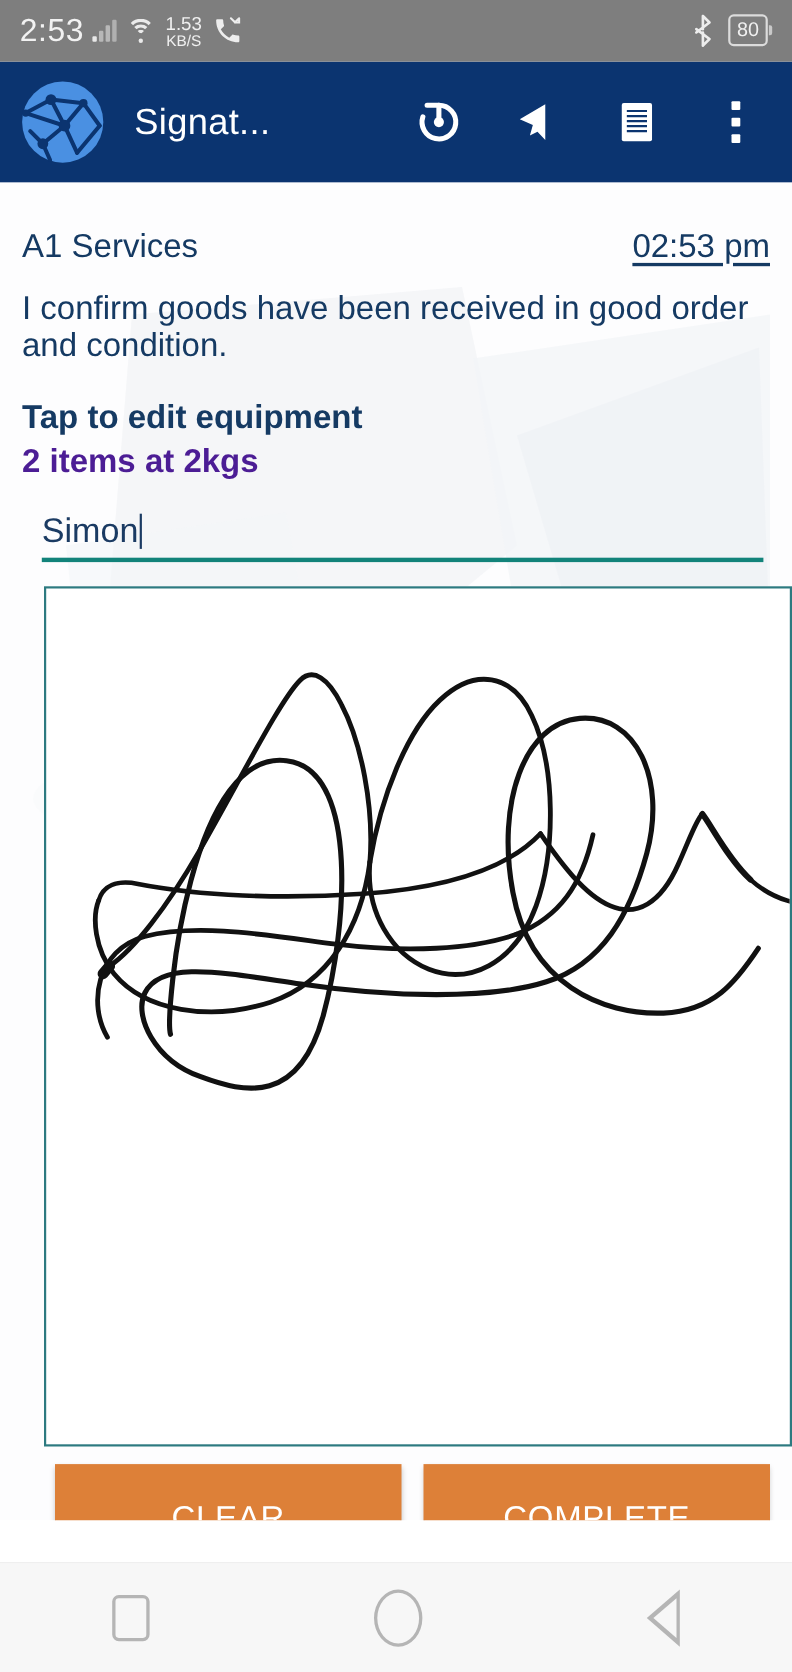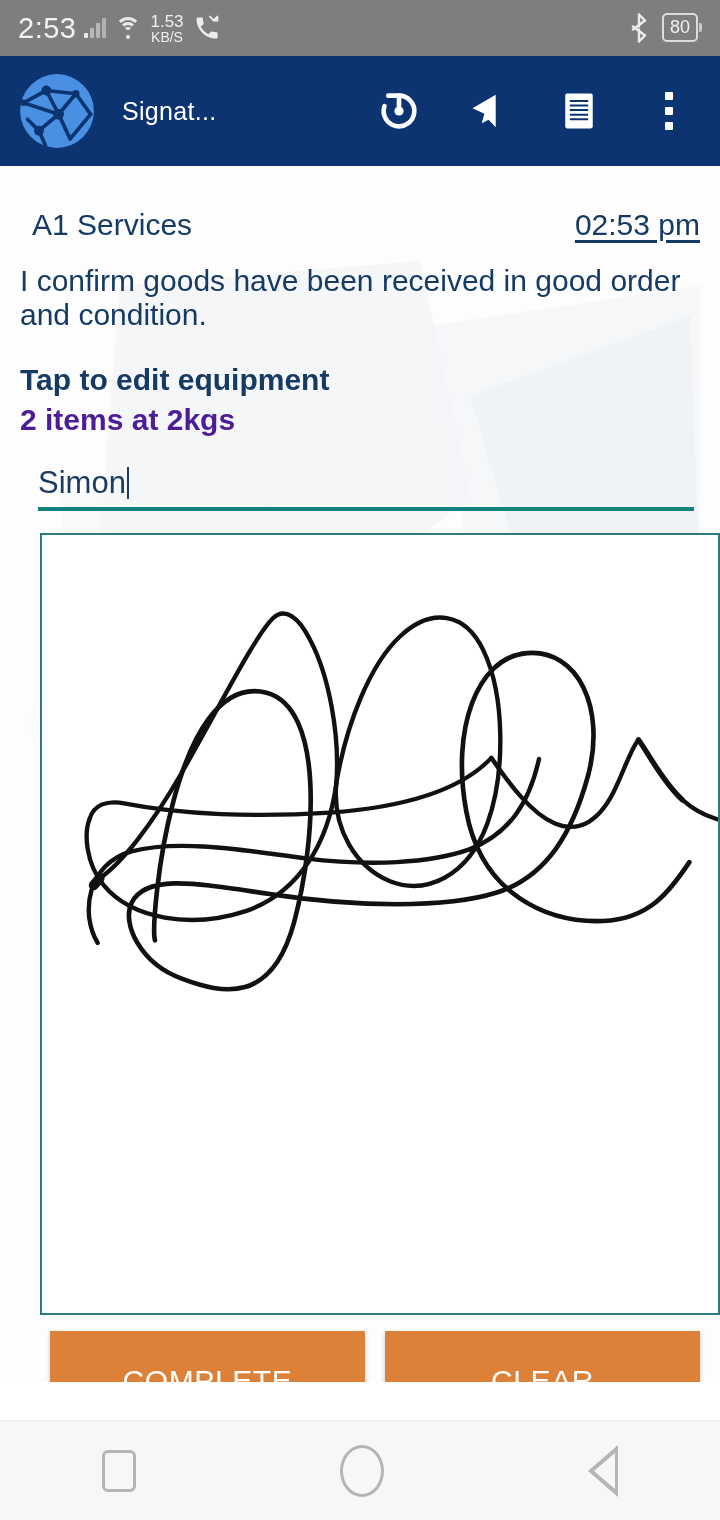--- a/index.html
+++ b/index.html
@@ -65,21 +65,21 @@
   
   .appbar {
     height: 110px; flex: 0 0 110px;
     background: #0b3470;
     display: flex; align-items: center;
     padding: 0 14px 0 16px;
     gap: 0;
   }
   .logo { width: 82px; height: 82px; flex: 0 0 82px; }
   .appbar-title {
-    color: #ffffff; font-size: 25px; margin-left: 24px;
+    color: #ffffff; font-size: 33px; margin-left: 24px;
     white-space: nowrap; letter-spacing: .3px;
   }
   .appbar-actions { margin-left: auto; display:flex; align-items:center; gap: 44px; padding-right: 14px;}
   .act { width: 46px; height: 46px; display:flex; align-items:center; justify-content:center; }
   .dots { display:flex; flex-direction:column; gap:7px; align-items:center; }
   .dots i { width:8px; height:8px; background:#fff; border-radius:1px; display:block; }
 
   
   .content {
     position: relative;
@@ -87,21 +87,21 @@
     background: #fdfdfe;
     overflow: hidden;
   }
   .watermark {
     position: absolute; inset: 0;
     pointer-events: none; opacity: 1;
   }
   .body-inner { position: relative; padding: 18px 20px 0 20px; }
 
   .row-head { display:flex; align-items: baseline; justify-content: space-between; }
-  .company { color:#153a63; font-size: 30px; margin-left: 12px; }
+  .company { color:#153a63; font-size: 30px; }
   .time-link { color:#153a63; font-size: 30px; text-decoration: underline; text-underline-offset: 5px; margin-top: 24px; }
 
   .confirm-text {
     color:#153a63; font-size: 30px; line-height: 1.12;
     margin-top: 22px;
   }
   .equip-link { color:#153a63; font-size: 30px; margin-top: 32px; font-weight: 700; }
   .equip-sub  { color:#4c1d95; font-size: 30px; margin-top: 6px; font-weight: 700; }
 
   .name-field {
@@ -344,22 +344,22 @@
             <path d="M452 224 C 470 250, 492 280, 516 290
                      C 540 300, 562 288, 578 252
                      C 588 230, 594 212, 600 206" stroke-width="4.4"></path>
             <path d="M600 206 C 608 216, 624 248, 644 266" stroke-width="5.4"></path>
             <path d="M644 266 C 664 284, 690 292, 716 288" stroke-width="4.2"></path>
           </g>
         </svg>
       </div>
 
       <div class="btnrow">
+        <button class="btn">CLEAR</button>
         <button class="btn">COMPLETE</button>
-        <button class="btn">CLEAR</button>
       </div>
     </div>
   </div>
 
   <div class="spacer-white"></div>
 
   <div class="navbar">
     <div>
         <div class="nav-sq"></div>
       </div>

